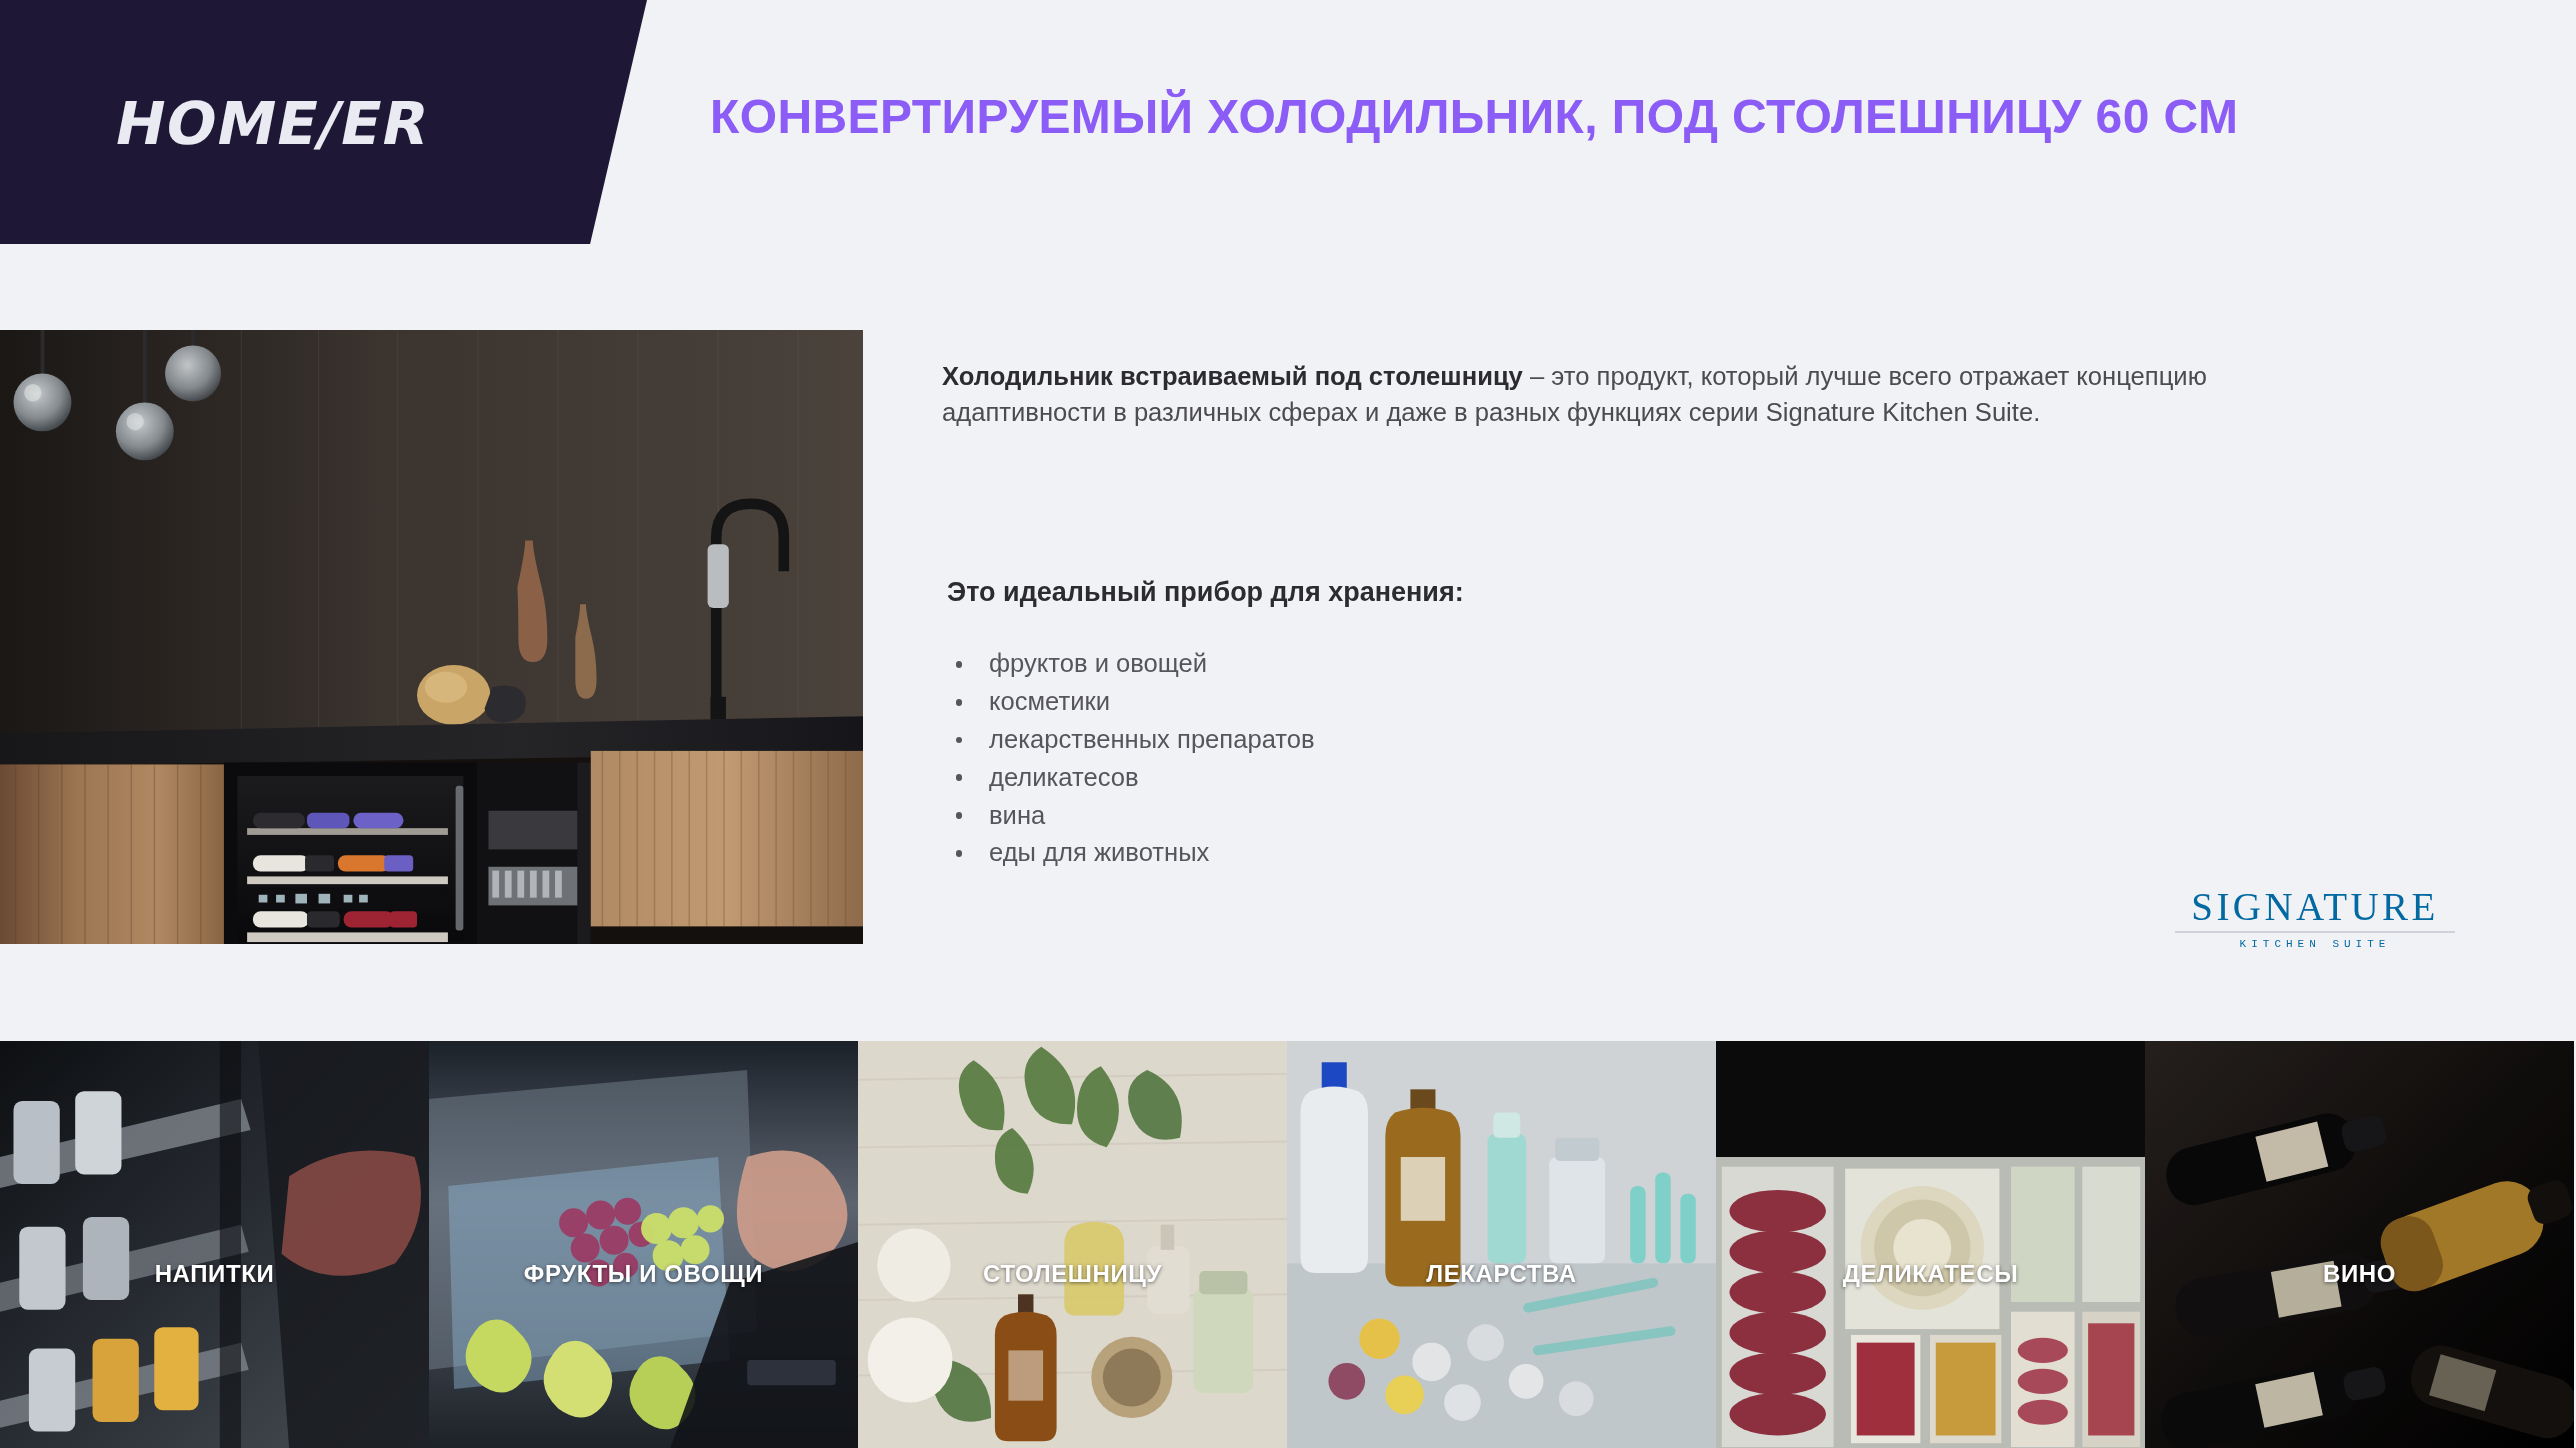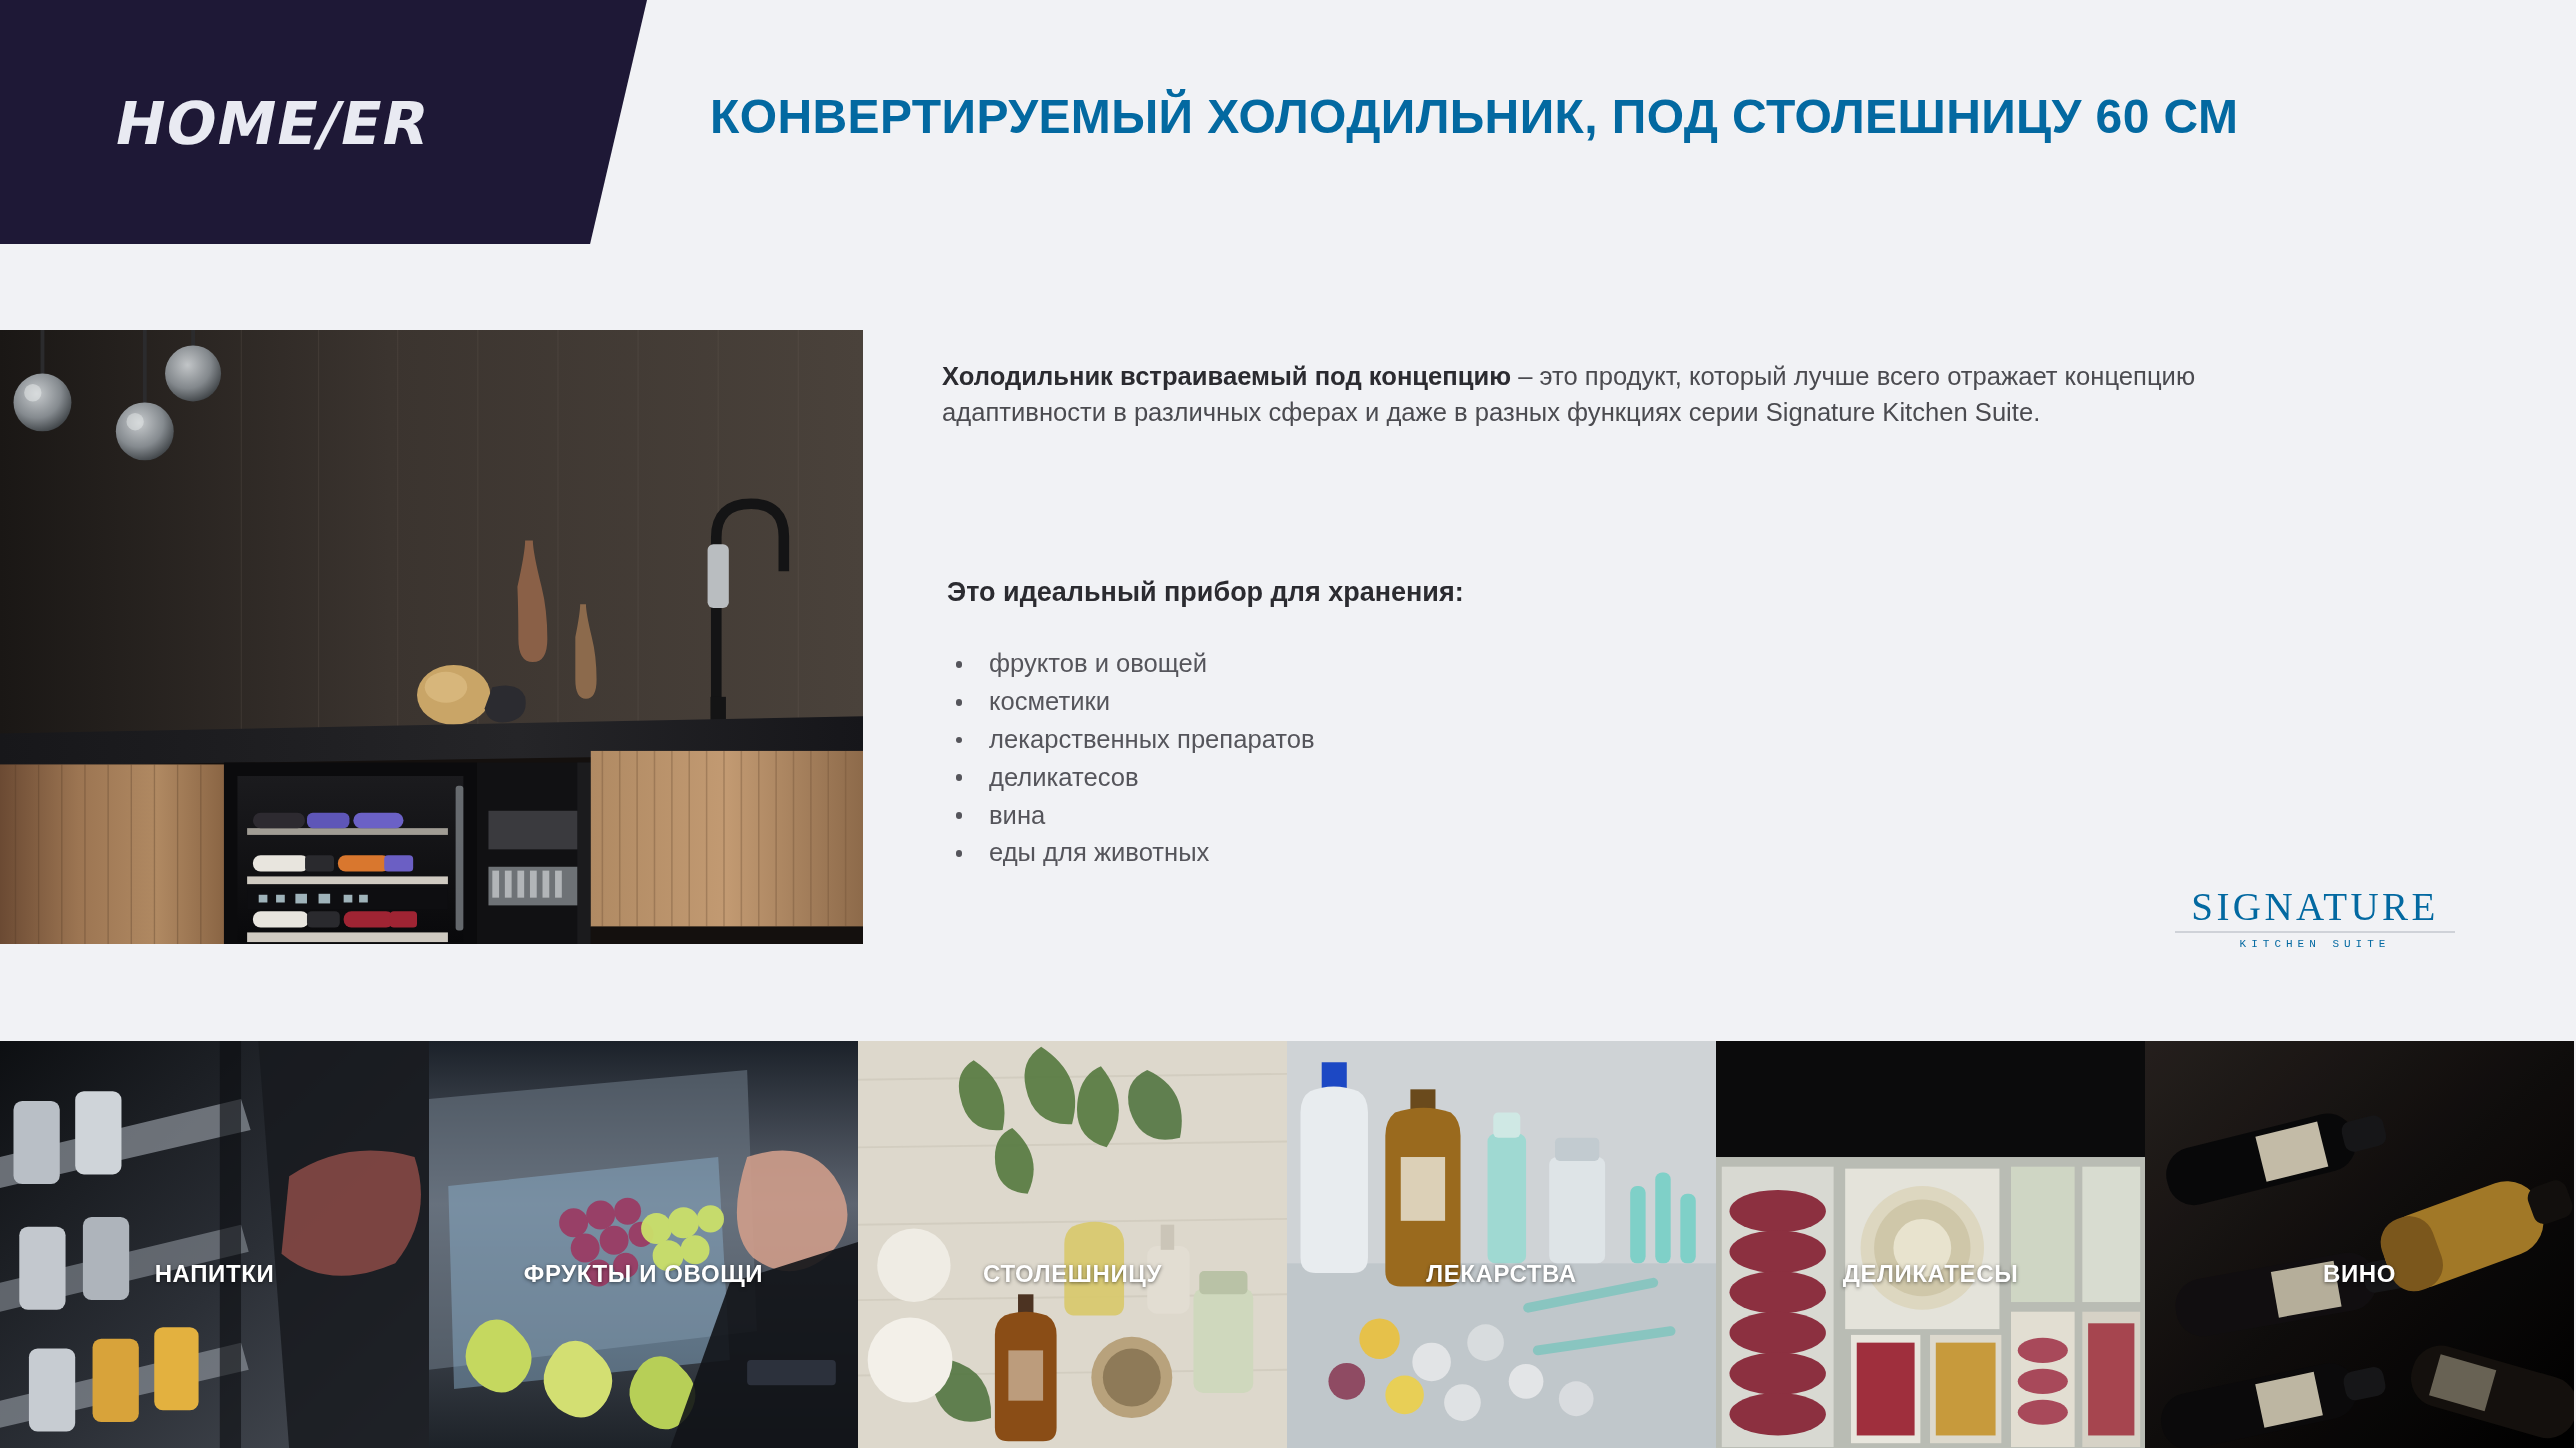--- a/index.html
+++ b/index.html
@@ -21,21 +21,21 @@
     position:absolute;left:116px;top:89px;
     font-size:59px;font-weight:bold;letter-spacing:1px;
     color:#e9eaf2;
     font-family:"DejaVu Sans", sans-serif;
     transform:skewX(-11deg);
   }
   .slide-title{
     position:absolute;left:710px;top:89px;
     font-size:48px;font-weight:bold;
     letter-spacing:0.4px;
-    color:#0369a1;
+    color:#8b5cf6;
     font-family:"Liberation Sans", sans-serif;
     white-space:nowrap;
   }
 
   
   .hero{
     position:absolute;left:0;top:330px;width:863px;height:614px;
     overflow:hidden;background:#14100e;
   }
   .hero svg{display:block;width:863px;height:614px;}
@@ -259,21 +259,21 @@
         <line x1="822" y1="436" x2="822" y2="618"></line>
       <line x1="840" y1="436" x2="840" y2="618"></line>
         <line x1="858" y1="436" x2="858" y2="618"></line>
       <line x1="876" y1="436" x2="876" y2="618"></line>
     </g>
     <rect x="612" y="618" width="282" height="18" fill="#14100e"></rect>
   </svg>
 </div>
 
 <p class="intro">
-  <b>Холодильник встраиваемый под концепцию</b><span> – это продукт, который лучше всего отражает концепцию адаптивности в различных сферах и даже в разных функциях серии Signature Kitchen Suite.</span>
+  <b>Холодильник встраиваемый под столешницу</b><span> – это продукт, который лучше всего отражает концепцию адаптивности в различных сферах и даже в разных функциях серии Signature Kitchen Suite.</span>
 </p>
 
 <div class="storage-head">Это идеальный прибор для хранения:</div>
 
 <ul class="bullets">
   <li><span class="dot"></span><span>фруктов и овощей</span></li>
   <li><span class="dot"></span><span>косметики</span></li>
   <li><span class="dot"></span><span>лекарственных препаратов</span></li>
   <li><span class="dot"></span><span>деликатесов</span></li>
   <li><span class="dot"></span><span>вина</span></li>

